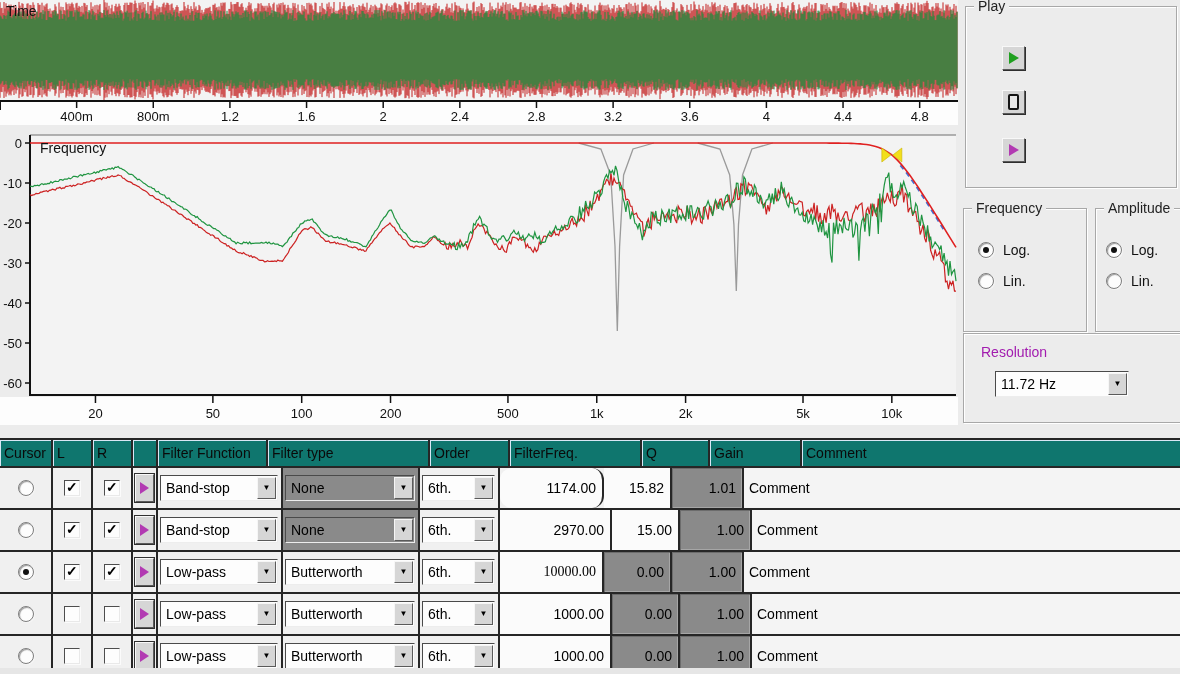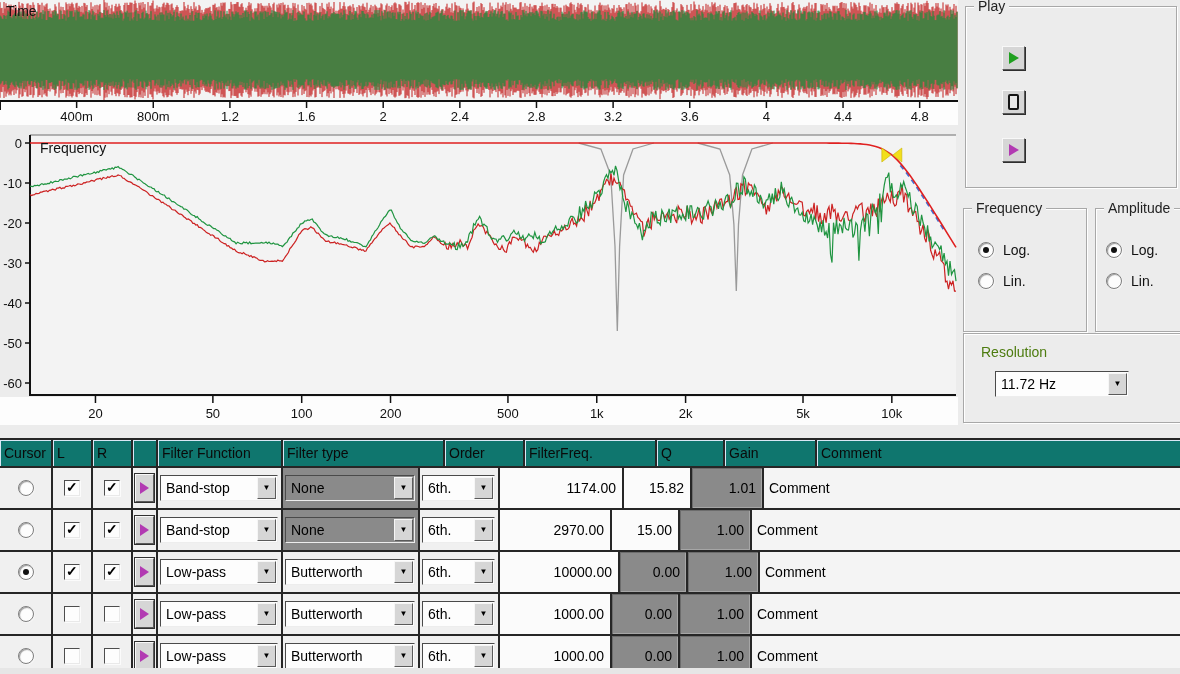--- a/index.html
+++ b/index.html
@@ -172,36 +172,36 @@
           <div>Log.</div>
         </div>
         <div class="radio-row">
           <div class="radio"></div>
           <div>Lin.</div>
         </div>
       </div>
   </div>
 
   <div class="panelbox" style="left:963px;top:333px;width:224px;height:88px;">
-    <div style="position:absolute;left:17px;top:10px;font-size:14px;color:#4d7c0f;">Resolution</div>
+    <div style="position:absolute;left:17px;top:10px;font-size:14px;color:#a21caf;">Resolution</div>
     <div class="dropdown" style="position:absolute;left:31px;top:37px;width:132px;">
       <span class="dd-text">11.72 Hz</span>
       <span class="dd-btn">
           <span class="dd-arrow">▼</span>
         </span>
     </div>
   </div>
 
   <div id="filter-table">
       <div class="t-row header">
         <div class="t-cell" style="width: 53px;">Cursor</div>
         <div class="t-cell" style="width: 40px;">L</div>
         <div class="t-cell" style="width: 40px;">R</div>
         <div class="t-cell" style="width: 25px;"></div>
-        <div class="t-cell" style="width: 125px;">Filter Function</div>
+        <div class="t-cell" style="width: 110px;">Filter Function</div>
         <div class="t-cell" style="width: 162px;">Filter type</div>
         <div class="t-cell" style="width: 80px;">Order</div>
         <div class="t-cell" style="width: 132px;">FilterFreq.</div>
         <div class="t-cell" style="width: 68px;">Q</div>
         <div class="t-cell" style="width: 92px;">Gain</div>
         <div class="t-cell" style="flex: 1 1 0%; border-right: none;">Comment</div>
       </div>
       <div class="t-row">
         <div class="t-cell center" style="width: 53px;">
           <div class="radio"></div>
@@ -234,21 +234,21 @@
           </div>
         </div>
         <div class="t-cell" style="width: 80px;">
           <div class="dropdown">
             <div class="dd-text">6th.</div>
             <div class="dd-btn">
               <div class="dd-arrow">▼</div>
             </div>
           </div>
         </div>
-        <div class="t-cell num" style="width: 124px;">1174.00</div>
+        <div class="t-cell num" style="width: 104px; border-radius: 12px;">1174.00</div>
         <div class="t-cell num" style="width: 68px;">15.82</div>
         <div class="t-cell num gray" style="width: 72px;">1.01</div>
         <div class="t-cell comment" style="flex: 1 1 0%;">Comment</div>
       </div>
       <div class="t-row">
         <div class="t-cell center" style="width: 53px;">
           <div class="radio"></div>
         </div>
         <div class="t-cell center" style="width: 40px;">
           <div class="checkbox checked"></div>
@@ -322,21 +322,21 @@
           </div>
         </div>
         <div class="t-cell" style="width: 80px;">
           <div class="dropdown">
             <div class="dd-text">6th.</div>
             <div class="dd-btn">
               <div class="dd-arrow">▼</div>
             </div>
           </div>
         </div>
-        <div class="t-cell num" style="width: 120px;">10000.00</div>
+        <div class="t-cell num" style="width: 104px; font-family: Liberation Serif, serif;">10000.00</div>
         <div class="t-cell num gray" style="width: 68px;">0.00</div>
         <div class="t-cell num gray" style="width: 72px;">1.00</div>
         <div class="t-cell comment" style="flex: 1 1 0%;">Comment</div>
       </div>
       <div class="t-row">
         <div class="t-cell center" style="width: 53px;">
           <div class="radio"></div>
         </div>
         <div class="t-cell center" style="width: 40px;">
           <div class="checkbox"></div>

